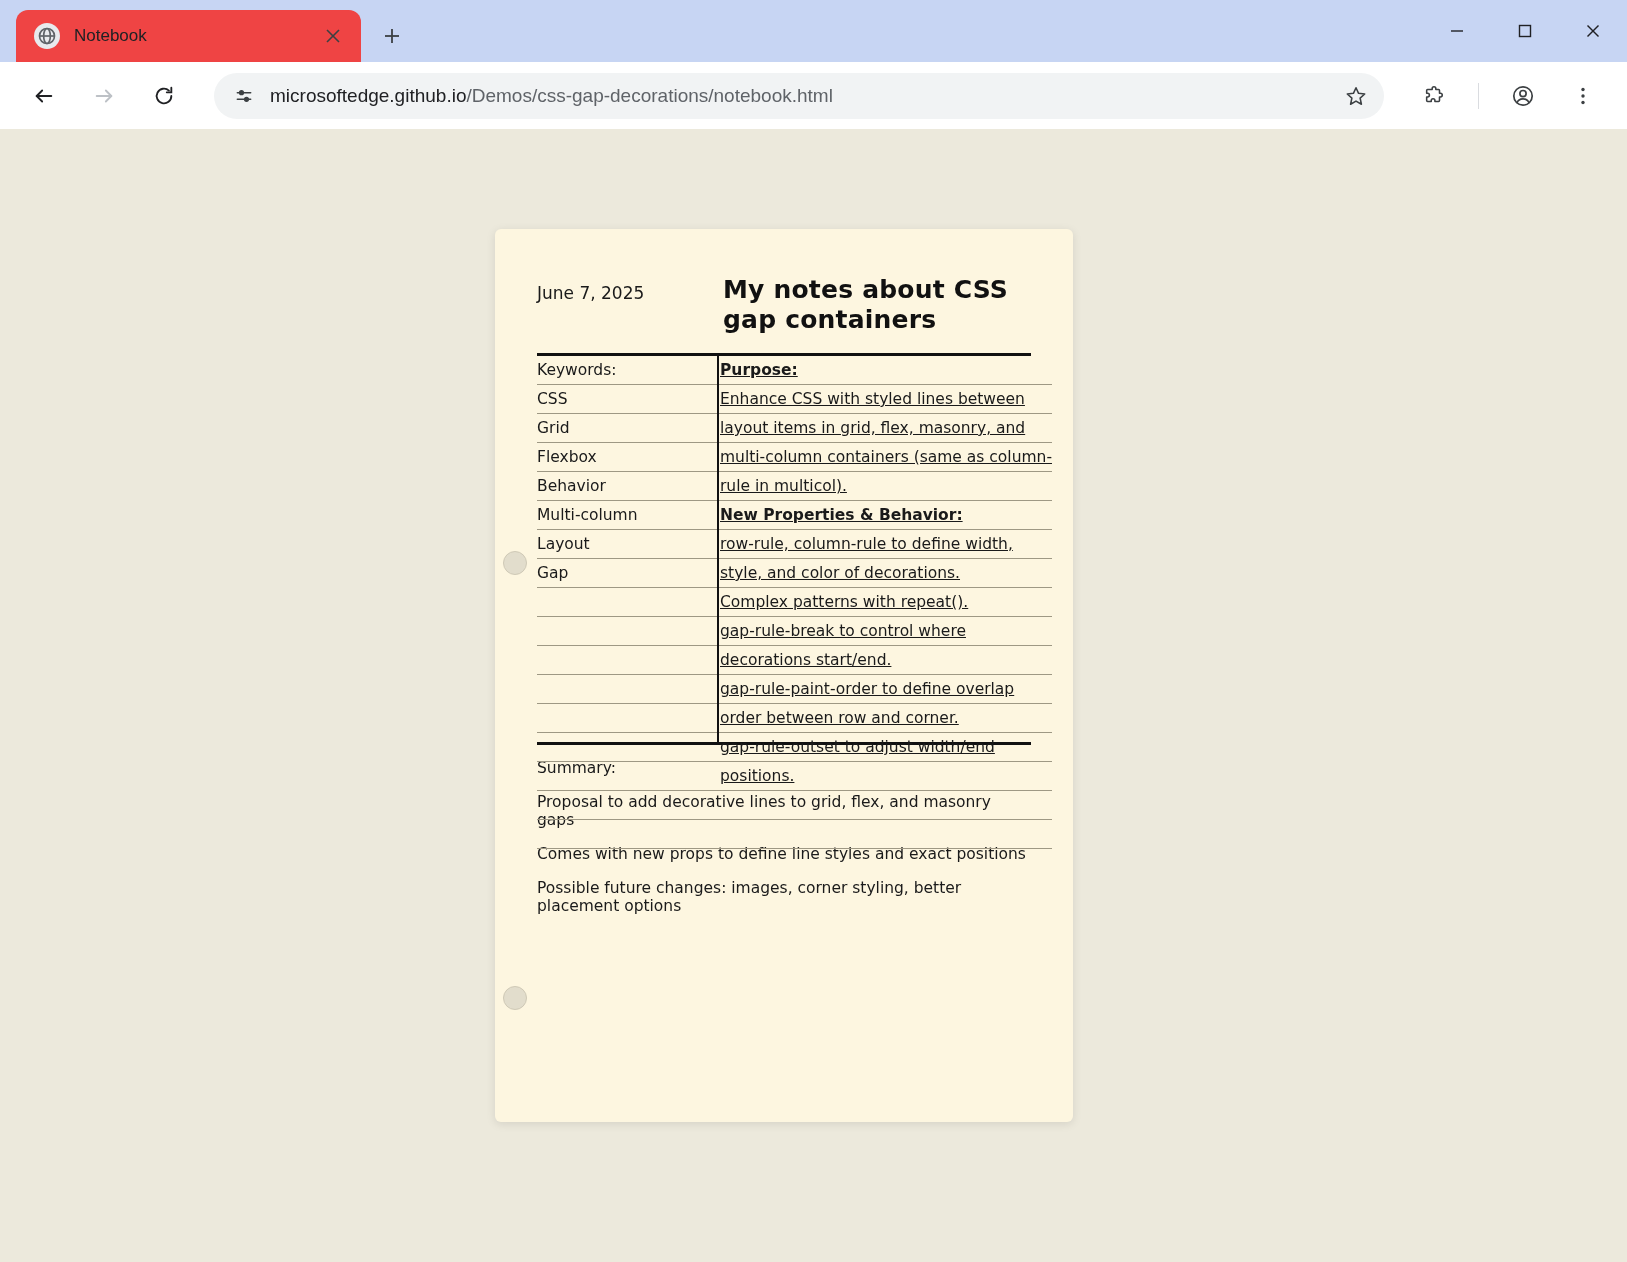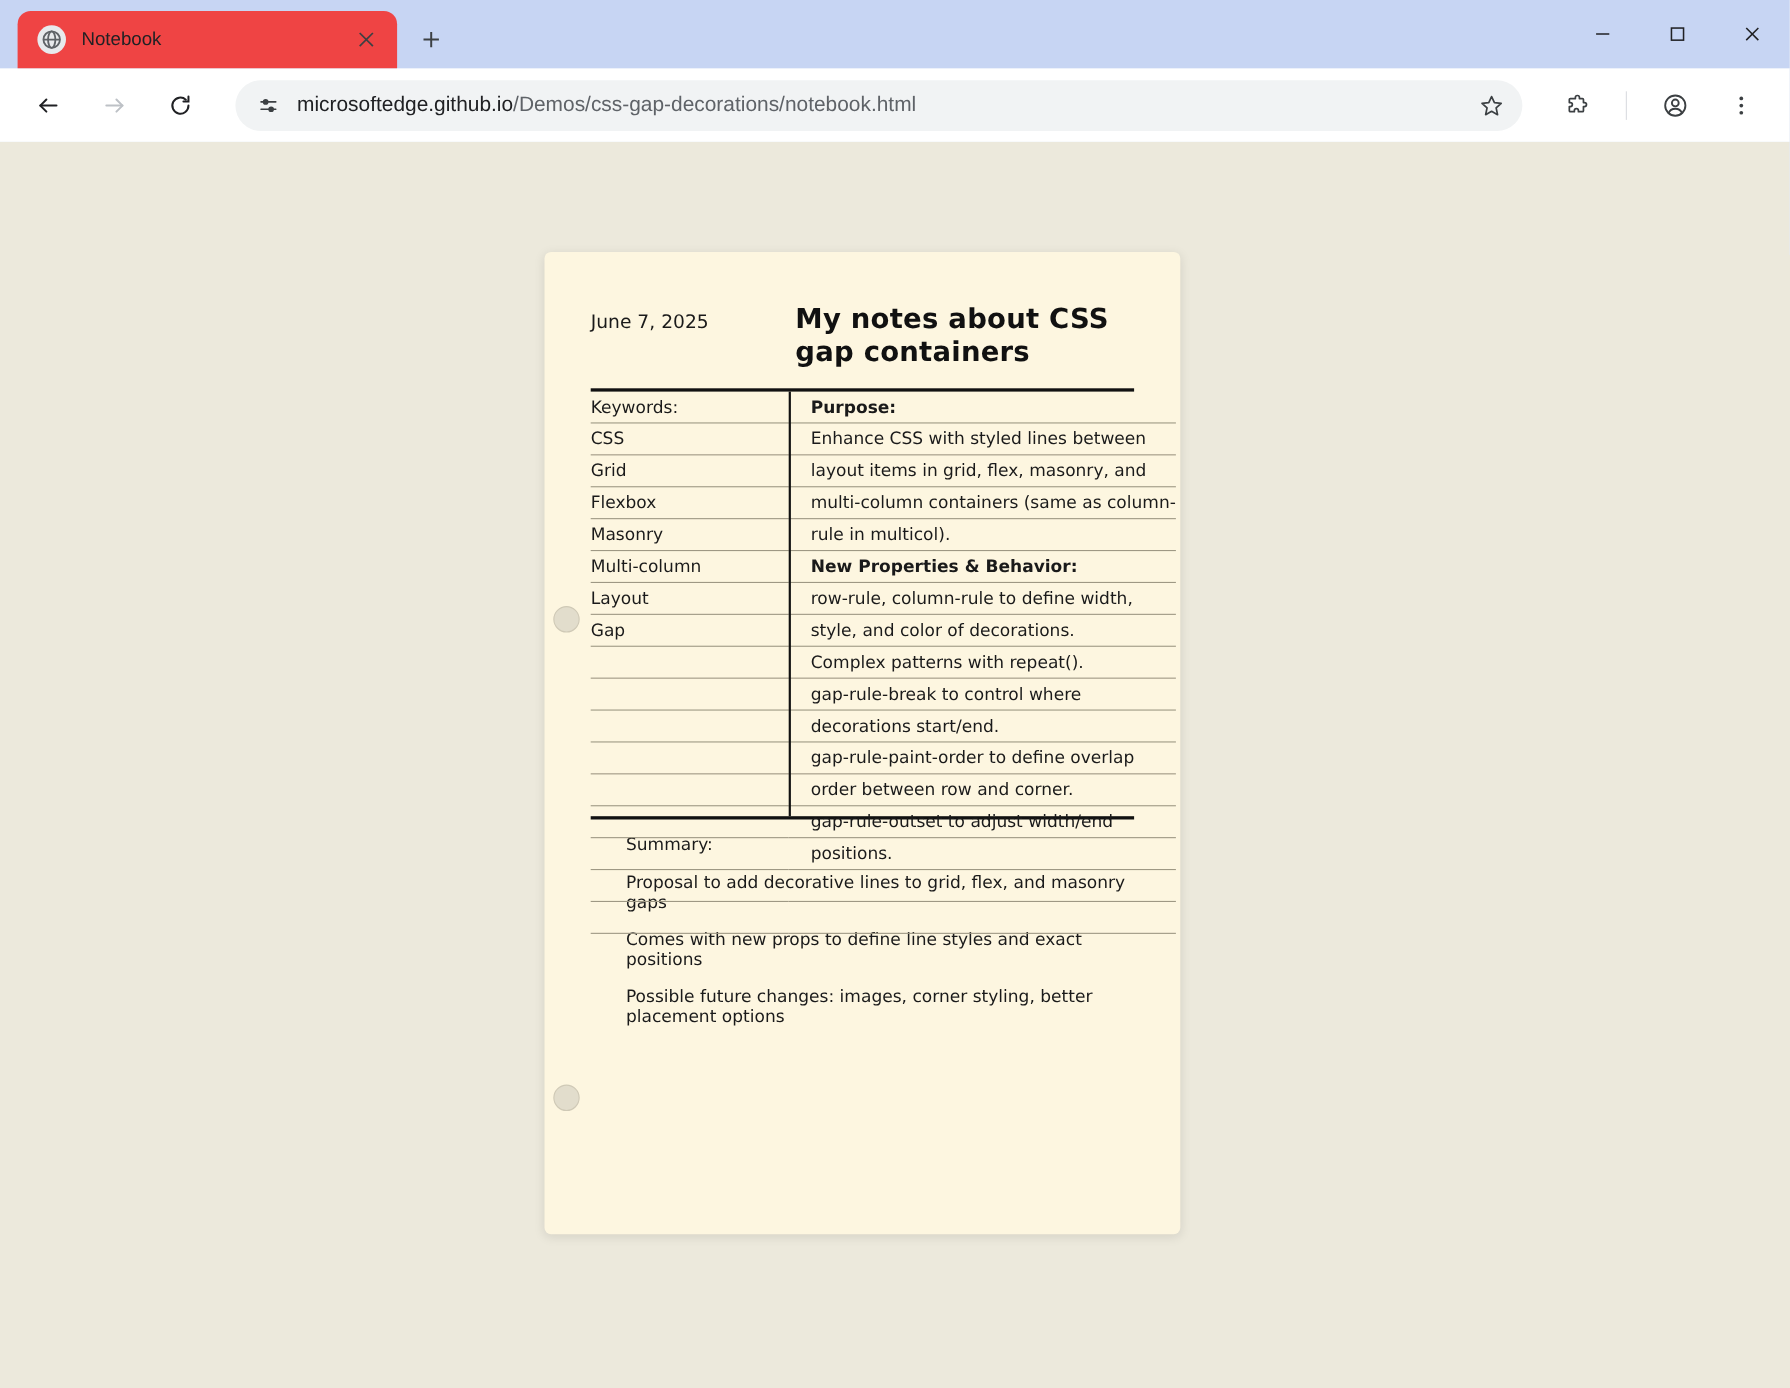--- a/index.html
+++ b/index.html
@@ -242,34 +242,33 @@
     line-height: 29px;
     font-family: "DejaVu Sans", sans-serif;
     font-size: 15.5px;
     color: #1a1a1a;
     border-bottom: 1px solid #9e9884;
     box-sizing: border-box;
     white-space: nowrap;
     overflow: hidden;
   }
   .cell:last-child { border-bottom: none; }
-  .cell.right-pad { padding-left: 20px; }
+  .cell.right-pad { padding-left: 3px; text-decoration: underline; }
   .cell.b { font-weight: bold; }
   .vrule {
     position: absolute;
     left: 180px;
     top: 0;
     bottom: 0;
     width: 2px;
     background: #111;
   }
 
   .summary {
     padding-top: 14px;
-    margin-left: 32px;
   }
   .summary p {
     margin: 0 0 16px 0;
     font-family: "DejaVu Sans", sans-serif;
     font-size: 15.5px;
     color: #1a1a1a;
   }
 </style>
 </head>
 <body>
@@ -389,21 +388,21 @@
         <div class="nb-title">My notes about CSS gap containers</div>
       </div>
 
       <div class="grid-wrap">
         <div class="grid">
           <div class="col left">
             <div class="cell">Keywords:</div>
             <div class="cell">CSS</div>
             <div class="cell">Grid</div>
             <div class="cell">Flexbox</div>
-            <div class="cell">Masonry</div>
+            <div class="cell">Behavior</div>
             <div class="cell">Multi-column</div>
             <div class="cell">Layout</div>
             <div class="cell">Gap</div>
             <div class="cell"></div>
             <div class="cell"></div>
             <div class="cell"></div>
             <div class="cell"></div>
             <div class="cell"></div>
             <div class="cell"></div>
             <div class="cell"></div>

